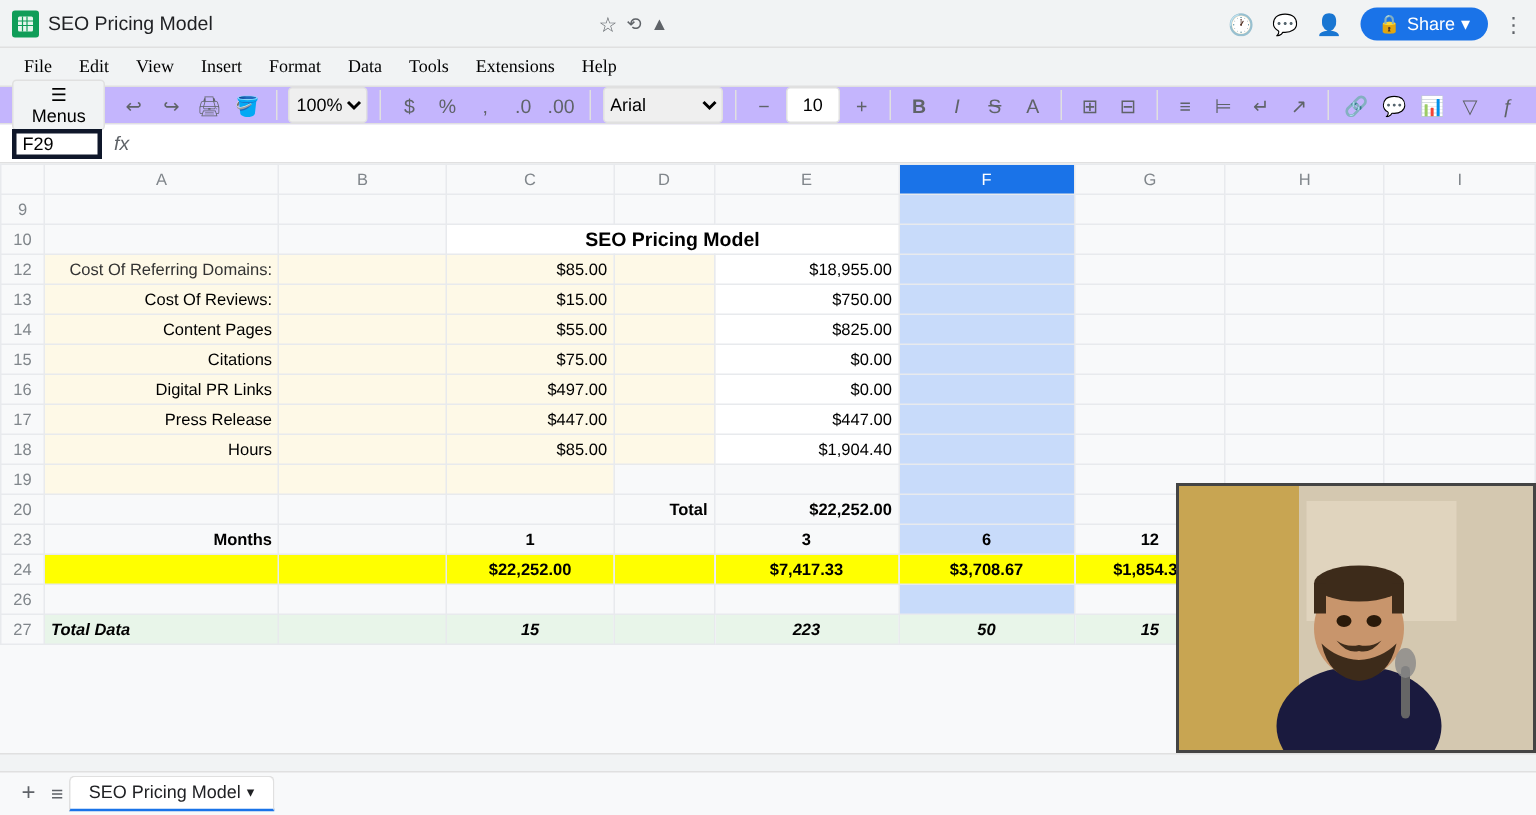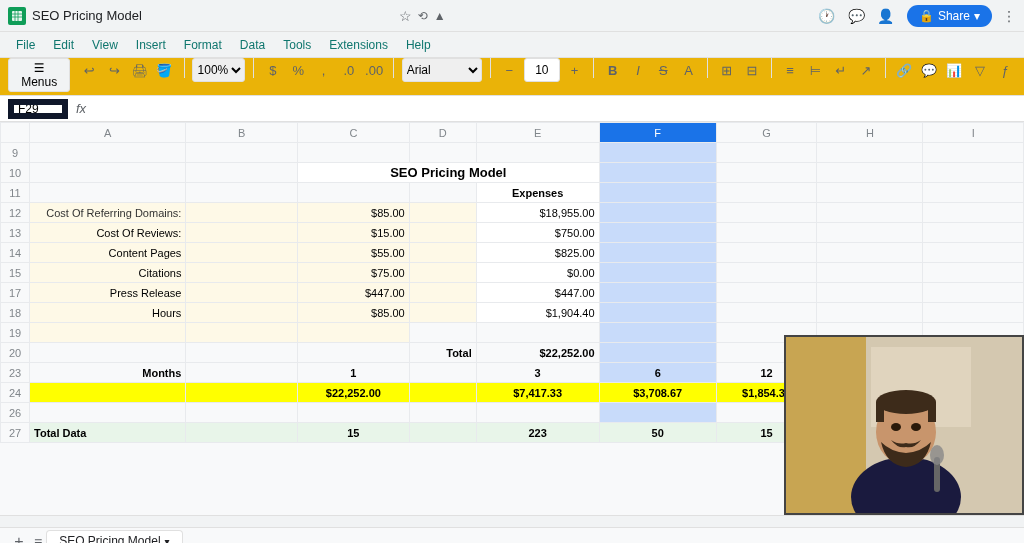--- a/index.html
+++ b/index.html
@@ -44,31 +44,32 @@
       background: #f1f3f4;
       display: flex;
       align-items: center;
       padding: 0 8px;
       gap: 2px;
       border-bottom: 1px solid #e0e0e0;
     }
     .menu-item {
       padding: 2px 8px;
       font-size: 12px;
-      color: #0f766e;
+      color: #000000;
       cursor: pointer;
       border-radius: 3px;
+      font-family: Liberation Serif, serif;
     }
 
     
     .toolbar {
-      height: 38px;
-      background: #eab308;
+      height: 25px;
+      background: #c4b5fd;
       display: flex;
-      align-items: flex-start;
+      align-items: center;
       padding: 0 8px;
       gap: 4px;
       border-bottom: 1px solid #e0e0e0;
     }
     .toolbar-btn {
       width: 24px; height: 24px;
       border: none; background: transparent;
       cursor: pointer;
       display: flex; align-items: center; justify-content: center;
       color: #5f6368; font-size: 13px;
@@ -105,21 +106,21 @@
       height: 26px;
       background: #fff;
       display: flex;
       align-items: center;
       border-bottom: 1px solid #e0e0e0;
       padding: 0 8px;
       gap: 8px;
     }
     .cell-ref {
       width: 60px;
-      border: 6px solid #0f172a;
+      border: 3px solid #0f172a;
       font-size: 12px;
       padding: 2px 4px;
       height: 20px;
     }
     .formula-input {
       flex: 1;
       border: none;
       outline: none;
       font-size: 12px;
     }
@@ -162,21 +163,21 @@
       font-weight: normal;
     }
 
     
     .cell-center { text-align: center; }
     .cell-right { text-align: right; }
     .cell-bold { font-weight: bold; }
 
     .bg-yellow { background-color: #ffff00; }
     .bg-cream { background-color: #fef9e7; }
-    .bg-light-green { background-color: #e8f5e9; }
+    .bg-light-green { background-color: #e8f5e9; font-style: italic; }
     .bg-white { background-color: #ffffff; }
     .bg-selected { background-color: #c8dbfa; }
 
     
     .tab-bar {
       height: 28px;
       background: #f8f9fa;
       border-top: 1px solid #e0e0e0;
       display: flex;
       align-items: center;
@@ -413,32 +414,20 @@
           <td class="cell-row-num">10</td>
           <td></td>
           <td></td>
           <td colspan="3" class="cell-center cell-bold" style="font-size:13px;background:#fff;">SEO Pricing Model</td>
           <td class="bg-selected"></td>
           <td></td>
           <td></td>
           <td></td>
         </tr>
 
-        <tr>
-          <td class="cell-row-num">11</td>
-          <td></td>
-            <td></td>
-            <td></td>
-            <td></td>
-          <td class="cell-center cell-bold" style="background:#fff;">Expenses</td>
-          <td class="bg-selected"></td>
-          <td></td>
-            <td></td>
-            <td></td>
-        </tr>
 
         <tr>
           <td class="cell-row-num">12</td>
           <td class="cell-right bg-cream" style="color:#333;">Cost Of Referring Domains:</td>
           <td class="bg-cream"></td>
           <td class="cell-right bg-cream">$85.00</td>
           <td class="bg-cream"></td>
           <td class="cell-right bg-white">$18,955.00</td>
           <td class="bg-selected"></td>
           <td></td>
@@ -478,20 +467,32 @@
           <td class="bg-cream"></td>
           <td class="cell-right bg-cream">$75.00</td>
           <td class="bg-cream"></td>
           <td class="cell-right bg-white">$0.00</td>
           <td class="bg-selected"></td>
           <td></td>
             <td></td>
             <td></td>
         </tr>
 
+        <tr>
+          <td class="cell-row-num">16</td>
+          <td class="cell-right bg-cream">Digital PR Links</td>
+          <td class="bg-cream"></td>
+          <td class="cell-right bg-cream">$497.00</td>
+          <td class="bg-cream"></td>
+          <td class="cell-right bg-white">$0.00</td>
+          <td class="bg-selected"></td>
+          <td></td>
+            <td></td>
+            <td></td>
+        </tr>
 
         <tr>
           <td class="cell-row-num">17</td>
           <td class="cell-right bg-cream">Press Release</td>
           <td class="bg-cream"></td>
           <td class="cell-right bg-cream">$447.00</td>
           <td class="bg-cream"></td>
           <td class="cell-right bg-white">$447.00</td>
           <td class="bg-selected"></td>
           <td></td>

